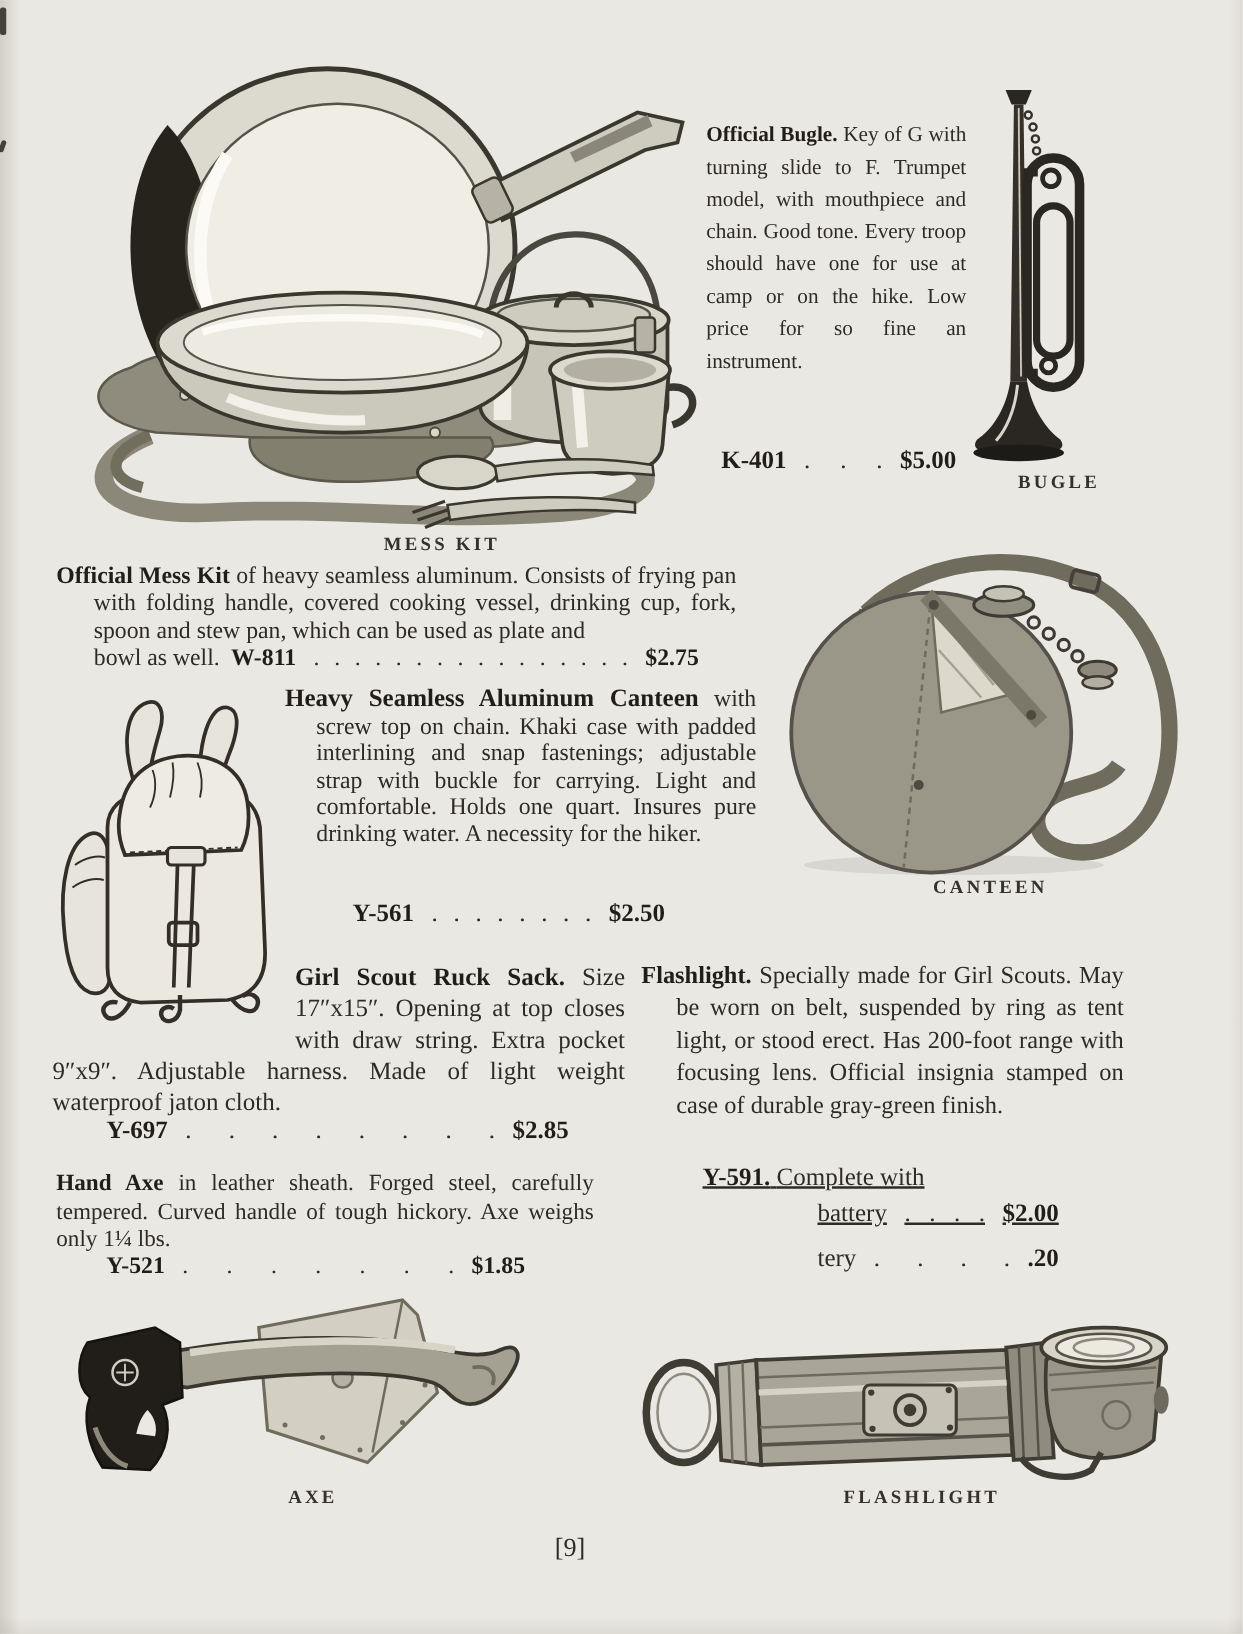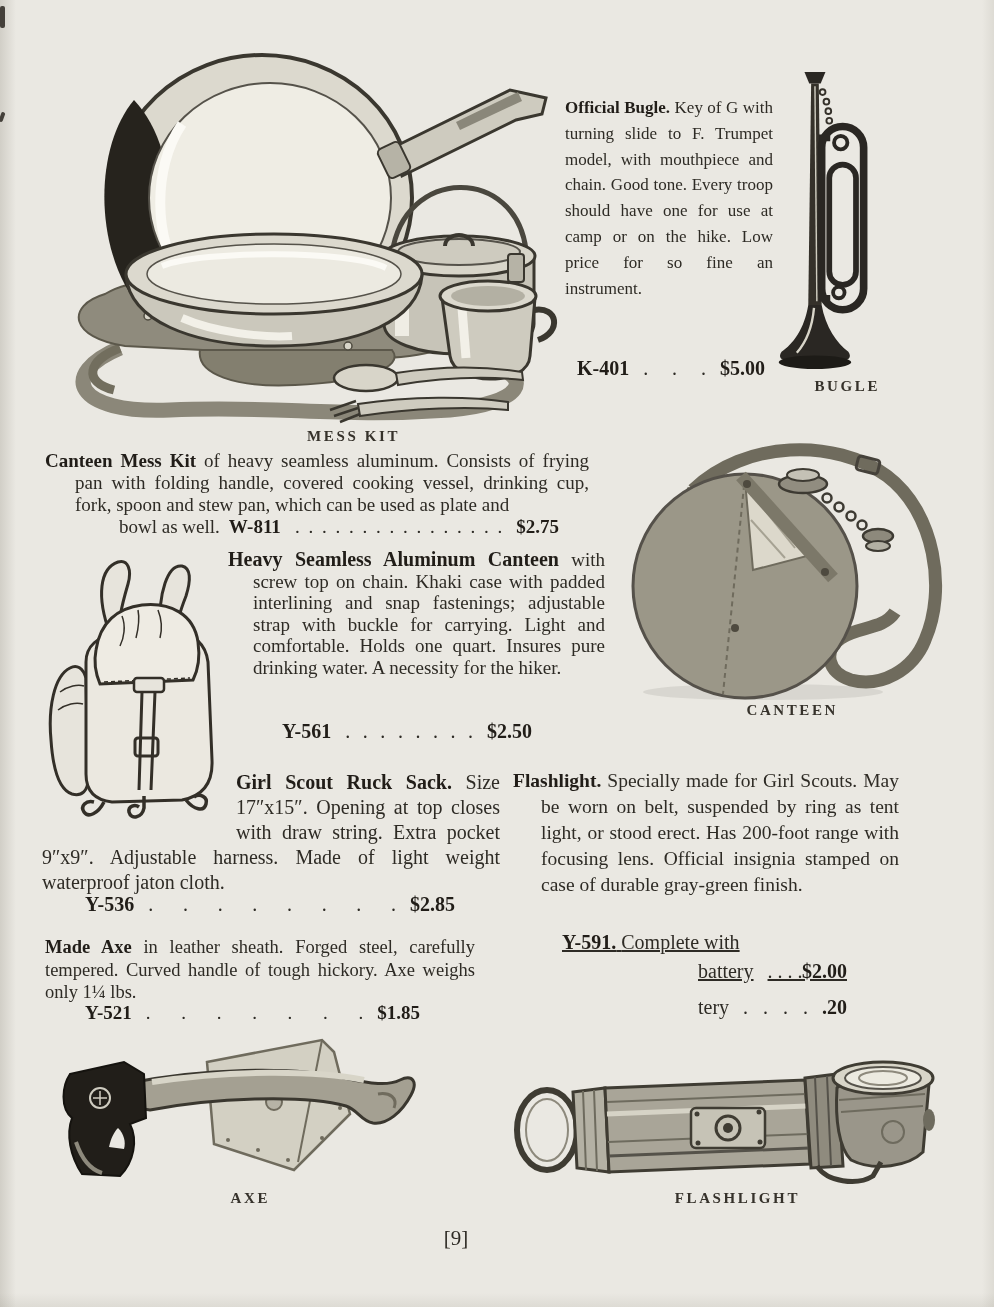--- a/index.html
+++ b/index.html
@@ -24,21 +24,21 @@
   }
   .price-line{
     position:absolute;display:flex;align-items:flex-start;
     font-size:20px;font-weight:700;color:#211d18;
   }
   .dots{
     flex:1;font-weight:400;color:#2e2b25;
     text-align:justify;text-align-last:justify;
     padding:0 14px;white-space:nowrap;overflow:hidden;
   }
-  .tail{font-weight:400;color:#2e2b25;margin-left:44px;}
+  .tail{font-weight:400;color:#2e2b25;}
   .fl-item{position:absolute;left:562px;width:285px;font-size:20px;line-height:29px;}
   .fl-line2{display:flex;align-items:flex-start;padding-left:92px;font-weight:700;color:#211d18;}
   .rs-spacer{float:left;width:194px;height:52px;}
   .speck{position:absolute;background:#44403a;border-radius:2px;}
   svg{display:block;}
 </style>
 </head>
 <body>
 
 <div class="speck" style="left:0;top:6px;width:5px;height:22px;"></div>
@@ -116,21 +116,21 @@
   <rect x="60" y="100" width="28" height="126" rx="14" fill="none" stroke="#2a2723" stroke-width="6"></rect>
   <circle cx="72" cy="77" r="7" fill="none" stroke="#2a2723" stroke-width="4"></circle>
   <circle cx="70" cy="234" r="6" fill="none" stroke="#2a2723" stroke-width="4"></circle>
   <path d="M38,247 C34,272 22,288 10,296 C6,302 10,305 16,305 h58 C80,305 84,302 80,296 C68,287 56,270 52,247 Z" fill="#2a2723"></path>
   <path d="M44,250 C42,272 34,288 26,297" stroke="#d8d5c9" stroke-width="2.5" fill="none"></path>
   <ellipse cx="45" cy="307" rx="38" ry="7" fill="#1d1b17"></ellipse>
 </svg>
 </div>
 <div class="caption" style="left:770px;top:378px;width:110px;">BUGLE</div>
 
-<p class="abs para hang" style="left:45px;top:450px;width:514px;font-size:19px;line-height:21.8px;"><b>Canteen Mess Kit</b> <span>of heavy seamless aluminum. Consists of frying pan with folding handle, covered cooking vessel, drinking cup, fork, spoon and stew pan, which can be used as plate and</span></p>
+<p class="abs para hang" style="left:45px;top:450px;width:514px;font-size:19px;line-height:21.8px;"><b>Official Mess Kit</b> <span>of heavy seamless aluminum. Consists of frying pan with folding handle, covered cooking vessel, drinking cup, fork, spoon and stew pan, which can be used as plate and</span></p>
 <div class="price-line" style="left:75px;top:516px;width:484px;font-size:19px;">
   <span class="tail">bowl as well.</span>
   <span style="margin-left:9px;">W-811</span>
   <span class="dots">. . . . . . . . . . . . . . . .</span>
   <span>$2.75</span>
 </div>
 
 <div class="abs" style="left:38px;top:550px;width:205px;height:272px;">
 <svg viewBox="0 0 205 272" width="205" height="272">
   <path d="M72,84 C58,46 62,18 80,12 C90,9 94,20 90,34 C83,58 80,72 82,86" fill="#e7e4dc" stroke="#332f28" stroke-width="3"></path>
@@ -180,21 +180,21 @@
   <ellipse cx="283" cy="108" rx="15" ry="7" fill="#8d897c" stroke="#3d3a32" stroke-width="2.5"></ellipse>
   <ellipse cx="283" cy="118" rx="12" ry="5" fill="#b3b0a3" stroke="#3d3a32" stroke-width="2"></ellipse>
 </svg>
 </div>
 <div class="caption" style="left:638px;top:702px;width:200px;">CANTEEN</div>
 
 <div class="abs para" style="left:42px;top:770px;width:458px;font-size:20px;line-height:25px;">
   <span class="rs-spacer"></span><b>Girl Scout Ruck Sack.</b> <span>Size 17″x15″. Opening at top closes with draw string. Extra pocket 9″x9″. Adjustable harness. Made of light weight waterproof jaton cloth.</span>
 </div>
 <div class="price-line" style="left:85px;top:893px;width:370px;">
-  <span>Y-536</span>
+  <span>Y-697</span>
   <span class="dots">. . . . . . . .</span>
   <span>$2.85</span>
 </div>
 
 <p class="abs para" style="left:513px;top:768px;width:358px;font-size:19.5px;line-height:26px;padding-left:28px;text-indent:-28px;"><b>Flashlight.</b> <span>Specially made for Girl Scouts. May be worn on belt, suspended by ring as tent light, or stood erect. Has 200-foot range with focusing lens. Official insignia stamped on case of durable gray-green finish.</span></p>
 
 <div class="fl-item" style="top:928px;text-decoration:underline;">
   <div><b>Y-591.</b> <span>Complete with</span></div>
   <div class="fl-line2">
     <span class="tail">battery</span>
@@ -203,21 +203,21 @@
   </div>
 </div>
 <div class="fl-item" style="top:993px;">
   <div class="fl-line2">
     <span class="tail">tery</span>
     <span class="dots">. . . .</span>
     <span>.20</span>
   </div>
 </div>
 
-<p class="abs para" style="left:45px;top:936px;width:430px;font-size:18.5px;line-height:22.5px;"><b>Made Axe</b> <span>in leather sheath. Forged steel, carefully tempered. Curved handle of tough hickory. Axe weighs only 1¼ lbs.</span></p>
+<p class="abs para" style="left:45px;top:936px;width:430px;font-size:18.5px;line-height:22.5px;"><b>Hand Axe</b> <span>in leather sheath. Forged steel, carefully tempered. Curved handle of tough hickory. Axe weighs only 1¼ lbs.</span></p>
 <div class="price-line" style="left:85px;top:1002px;width:335px;font-size:19px;">
   <span>Y-521</span>
   <span class="dots">. . . . . . .</span>
   <span>$1.85</span>
 </div>
 
 <div class="abs" style="left:32px;top:1022px;width:415px;height:170px;">
 <svg viewBox="0 0 415 170" width="415" height="170">
   <path d="M175,40 L290,18 L302,30 L318,92 L262,148 L182,122 Z" fill="#d3d0c3" stroke="#6f6b5d" stroke-width="2.5"></path>
   <path d="M290,18 L266,140" stroke="#6f6b5d" stroke-width="2" fill="none"></path>

